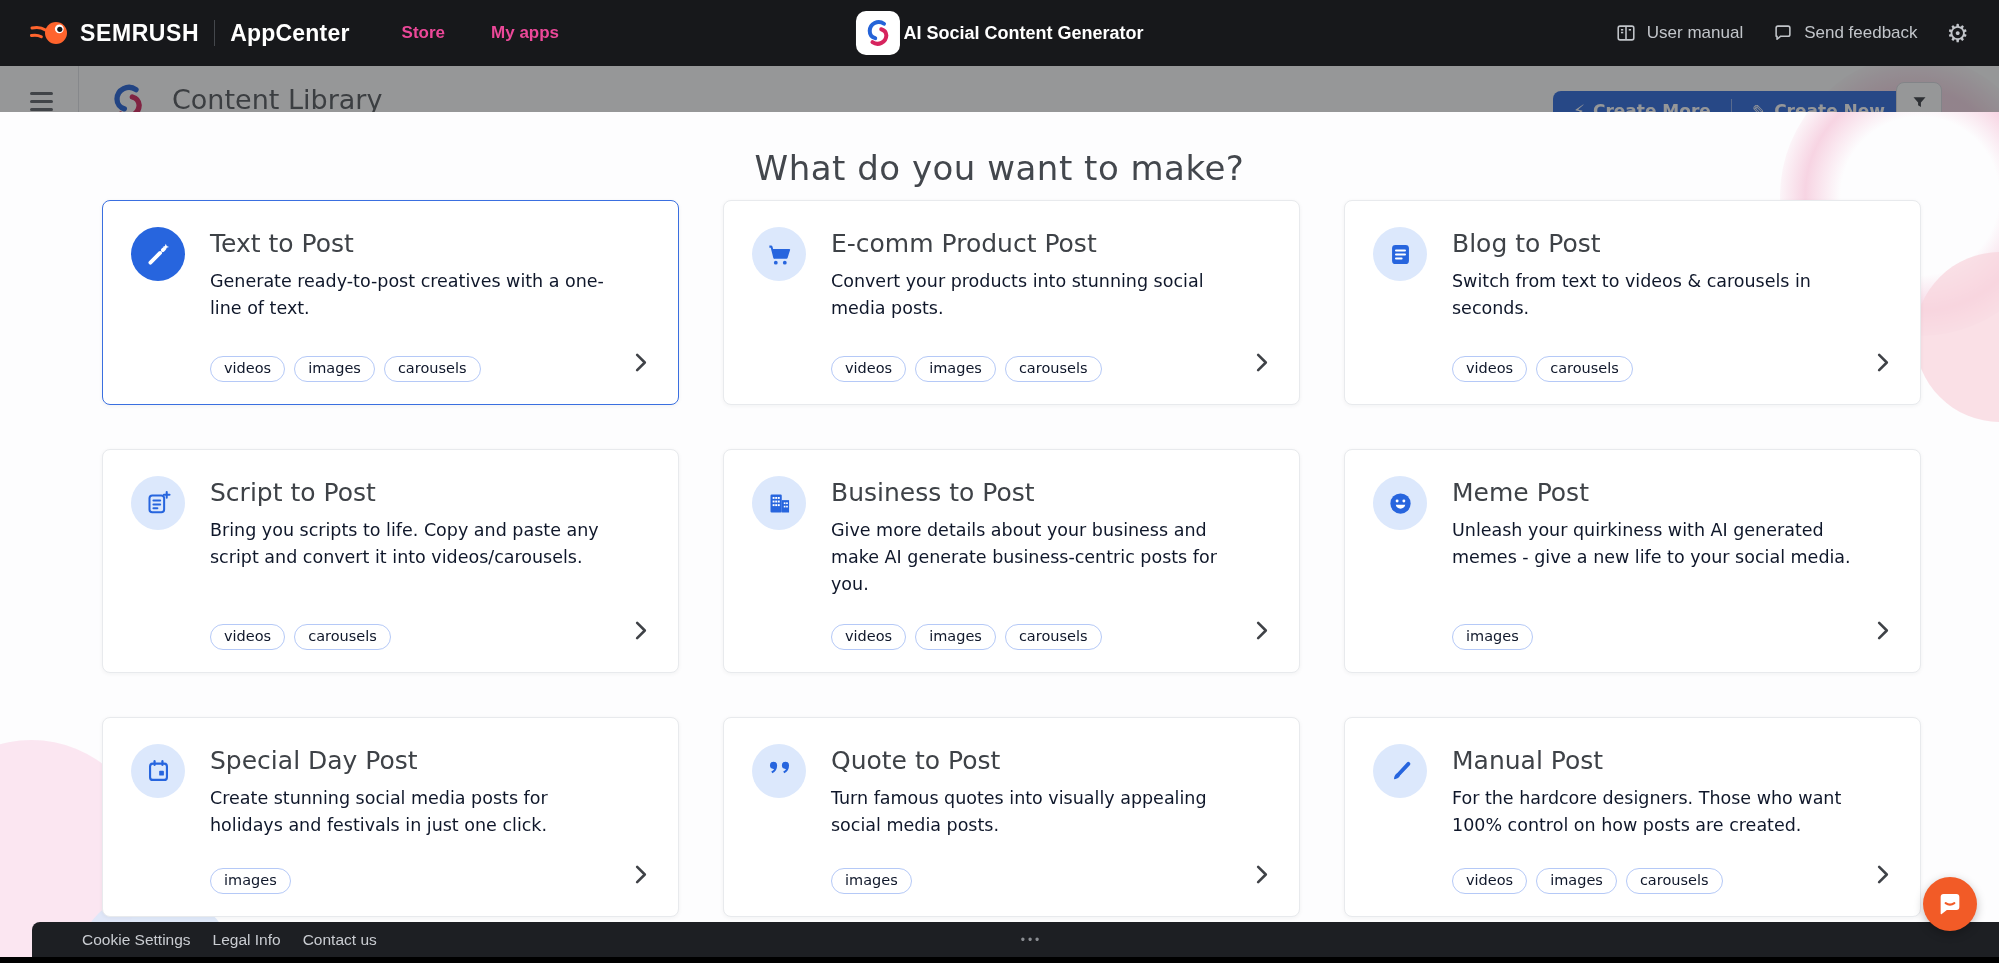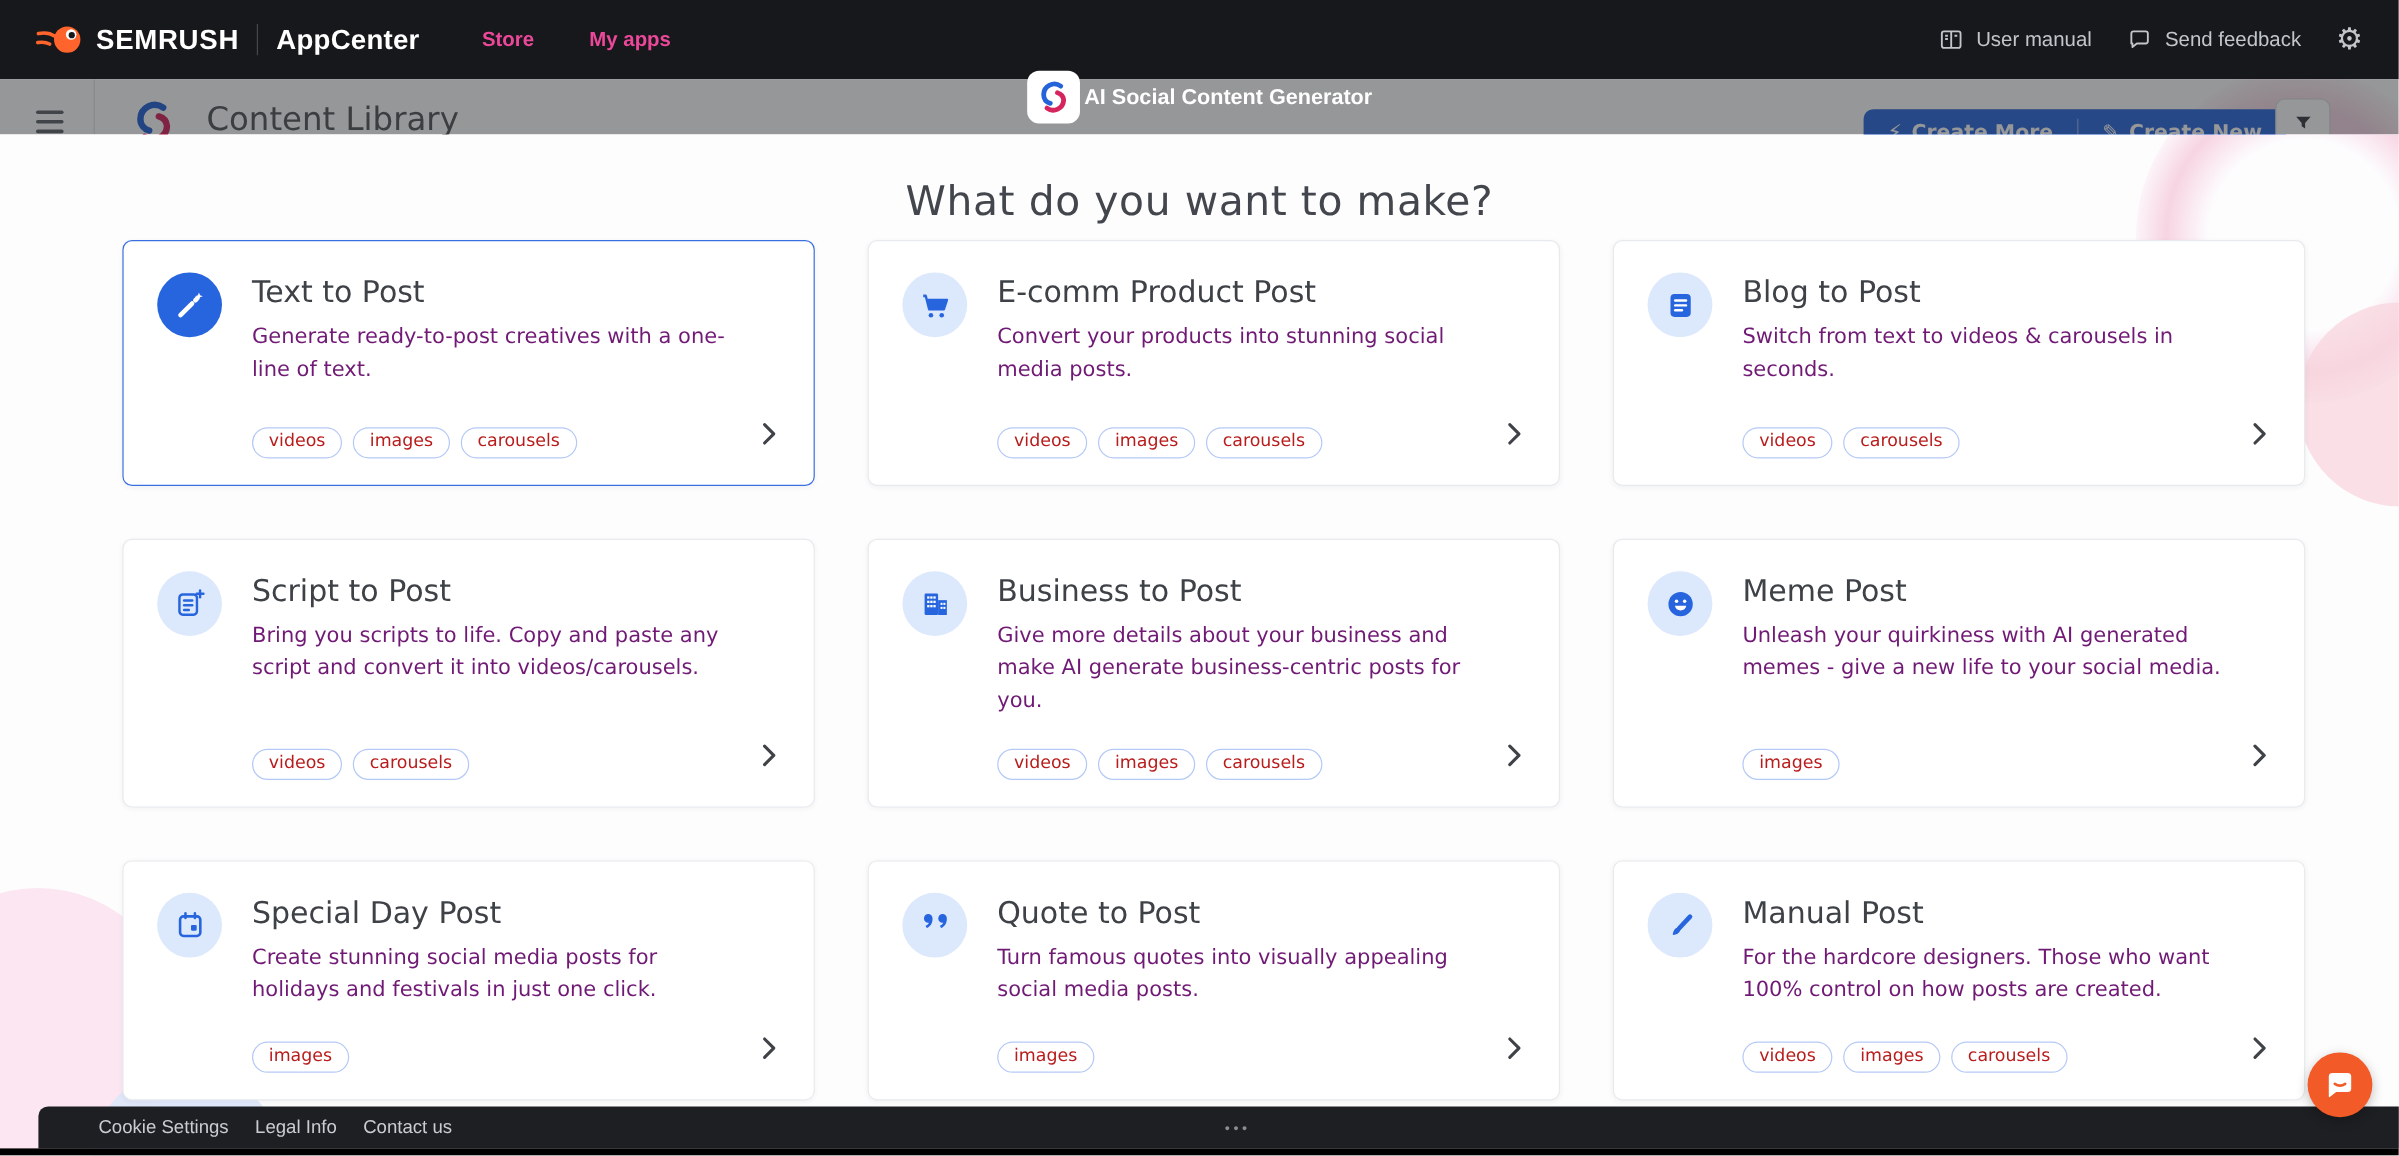--- a/index.html
+++ b/index.html
@@ -9,21 +9,21 @@
   
   .topbar { position:absolute; top:0; left:0; width:1999px; height:66px; background:#17181b;
             display:flex; align-items:center; padding:0 30px; z-index:40; }
   .brand { display:flex; align-items:flex-end; gap:10px; }
   .brand-name { color:#fff; font-size:23px; font-weight:700; letter-spacing:.6px; }
   .brand-divider { width:1px; height:26px; background:#44474c; margin:0 15px; }
   .product-name { color:#fff; font-size:23px; font-weight:700; letter-spacing:.2px; }
   .top-nav { display:flex; align-items:center; gap:46px; margin-left:52px; }
   .top-nav-item { color:#ec4899; font-size:17px; font-weight:600; cursor:pointer; }
   .topbar-center { position:absolute; left:50%; top:0; height:66px; transform:translateX(-50%);
-                   display:flex; align-items:center; gap:4px;margin-top:48px; }
+                   display:flex; align-items:center; gap:4px; }
   .app-badge { width:44px; height:44px; background:#fff; border-radius:10px; display:flex;
                align-items:center; justify-content:center; }
   .app-title { color:#fff; font-size:18px; font-weight:700; }
   .topbar-right { margin-left:auto; display:flex; align-items:center; gap:29px; }
   .top-link { display:flex; align-items:center; gap:10px; color:#c2c5ca; font-size:17px; font-weight:500; cursor:pointer; }
   .gear { font-size:25px; color:#c2c5ca; cursor:pointer; line-height:1; }
 
   
   .app-header { position:absolute; top:66px; left:0; width:1999px; height:46px; background:#ffffff;
                 overflow:hidden; z-index:30; }
@@ -64,24 +64,24 @@
   .card { position:relative; background:#fff; border:1px solid #e8eaed; border-radius:8px;
           box-shadow:0 1px 4px rgba(25,30,40,.05); padding:26px 28px 22px 28px;
           display:flex; cursor:pointer; }
   .card.selected { border:1.5px solid #3a6fe0; }
   .icon-circle { flex-shrink:0; width:54px; height:54px; border-radius:50%; background:#dce8fc;
                  color:#2765de; display:flex; align-items:center; justify-content:center; }
   .card.selected .icon-circle { background:#2765de; color:#ffffff; }
   .card-body { display:flex; flex-direction:column; margin-left:25px; flex:1; padding-top:2px; }
   .card-title { font-size:25px; font-weight:500; color:#3e4247; margin-bottom:10px;
                 font-family:"DejaVu Sans",sans-serif; }
-  .card-desc { font-size:17.5px; color:#701a75; line-height:1.55; max-width:405px;
+  .card-desc { font-size:17.5px; color:#0f172a; line-height:1.55; max-width:405px;
                font-family:"DejaVu Sans",sans-serif; }
   .tags { margin-top:auto; display:flex; gap:9px; }
-  .tag { border:1px solid #b5c9f7; color:#b91c1c; border-radius:16px; padding:3px 13px 5px;
+  .tag { border:1px solid #b5c9f7; color:#0f172a; border-radius:16px; padding:3px 13px 5px;
          font-size:14.5px; font-family:"DejaVu Sans",sans-serif; }
   .chev { position:absolute; right:26px; bottom:26px; }
 
   
   .page-footer { position:absolute; left:0; top:922px; width:1999px; height:35px; background:#1d1f23;
                  border-radius:8px 8px 0 0; display:flex; align-items:center; padding-left:50px; z-index:45;margin-left:32px; }
   .footer-link { color:#c9ccd1; font-size:15.5px; margin-right:22px; cursor:pointer; }
   .footer-dots { position:absolute; left:50%; transform:translateX(-50%); color:#8a8d92;
                  font-size:12px; letter-spacing:3px; }
   .bottom-edge { position:absolute; left:0; top:957px; width:1999px; height:6px; background:#000; z-index:46; }

